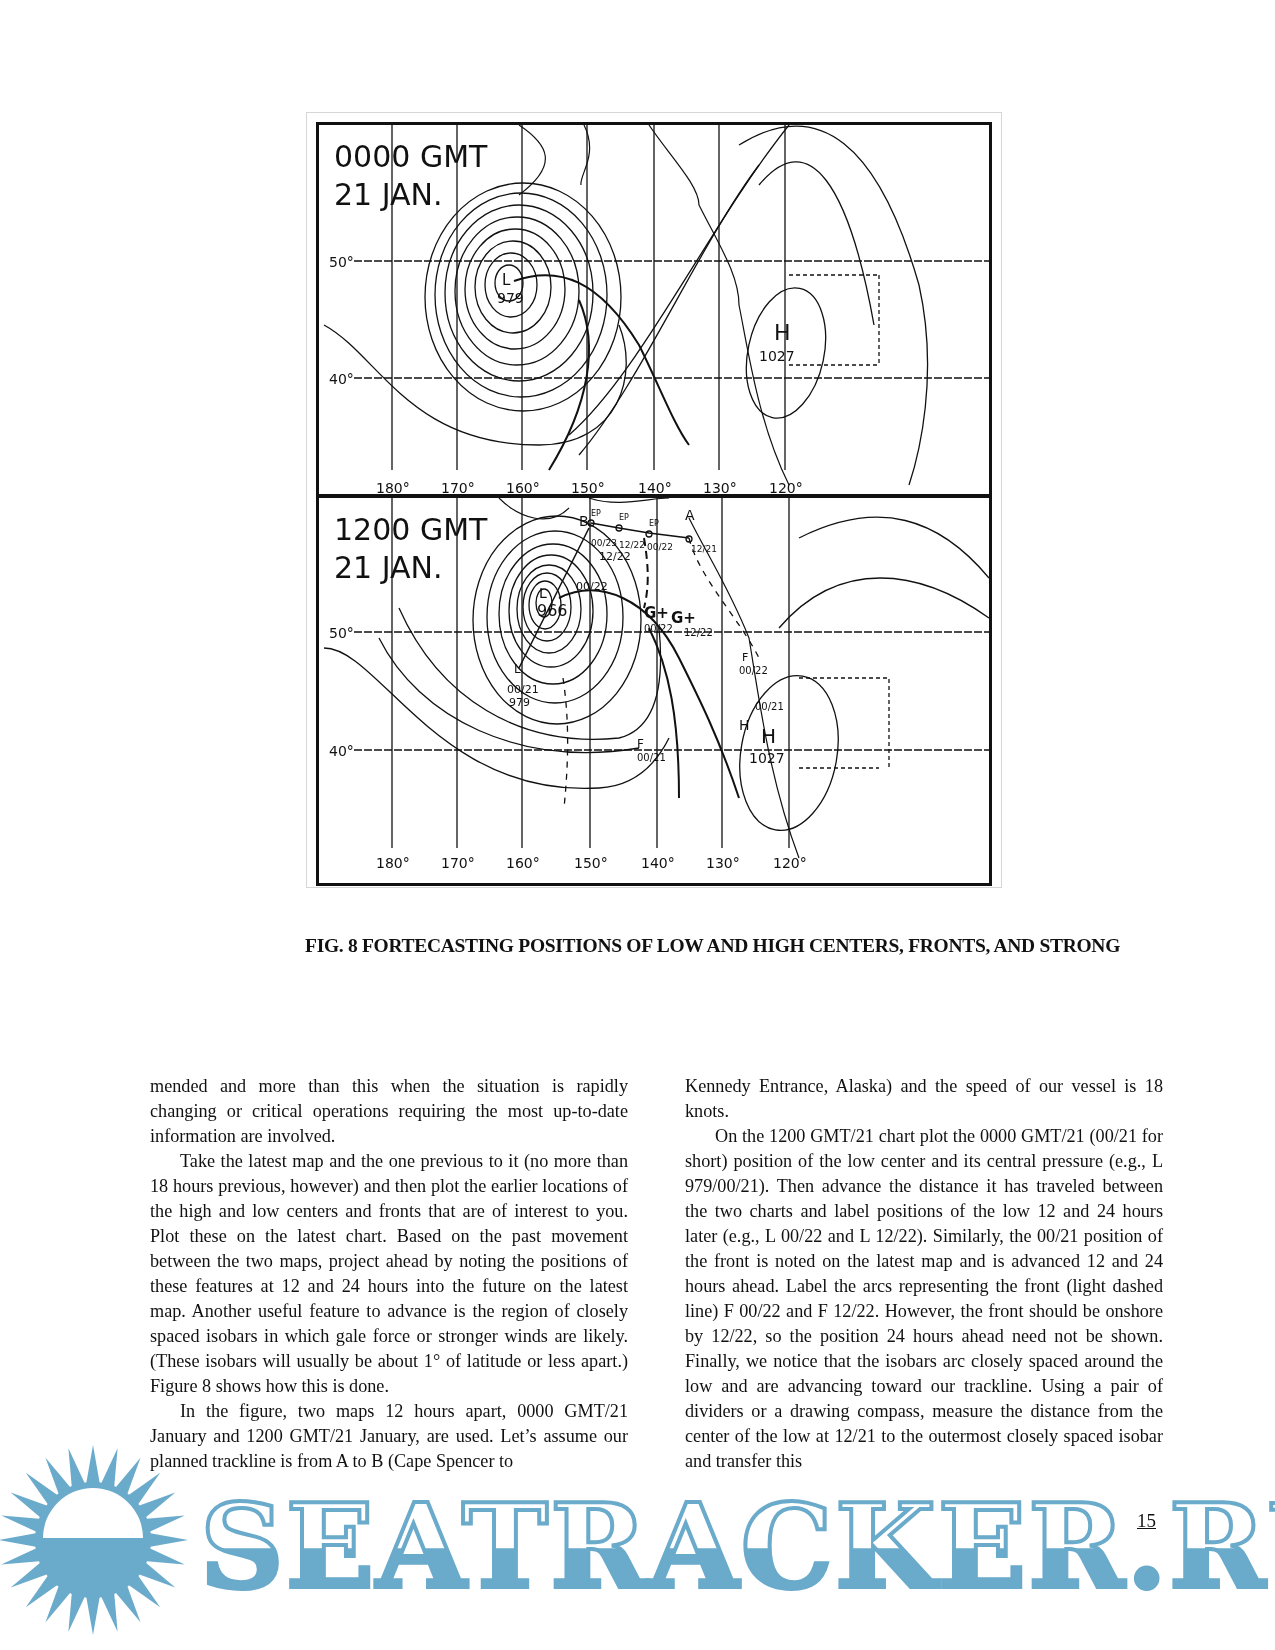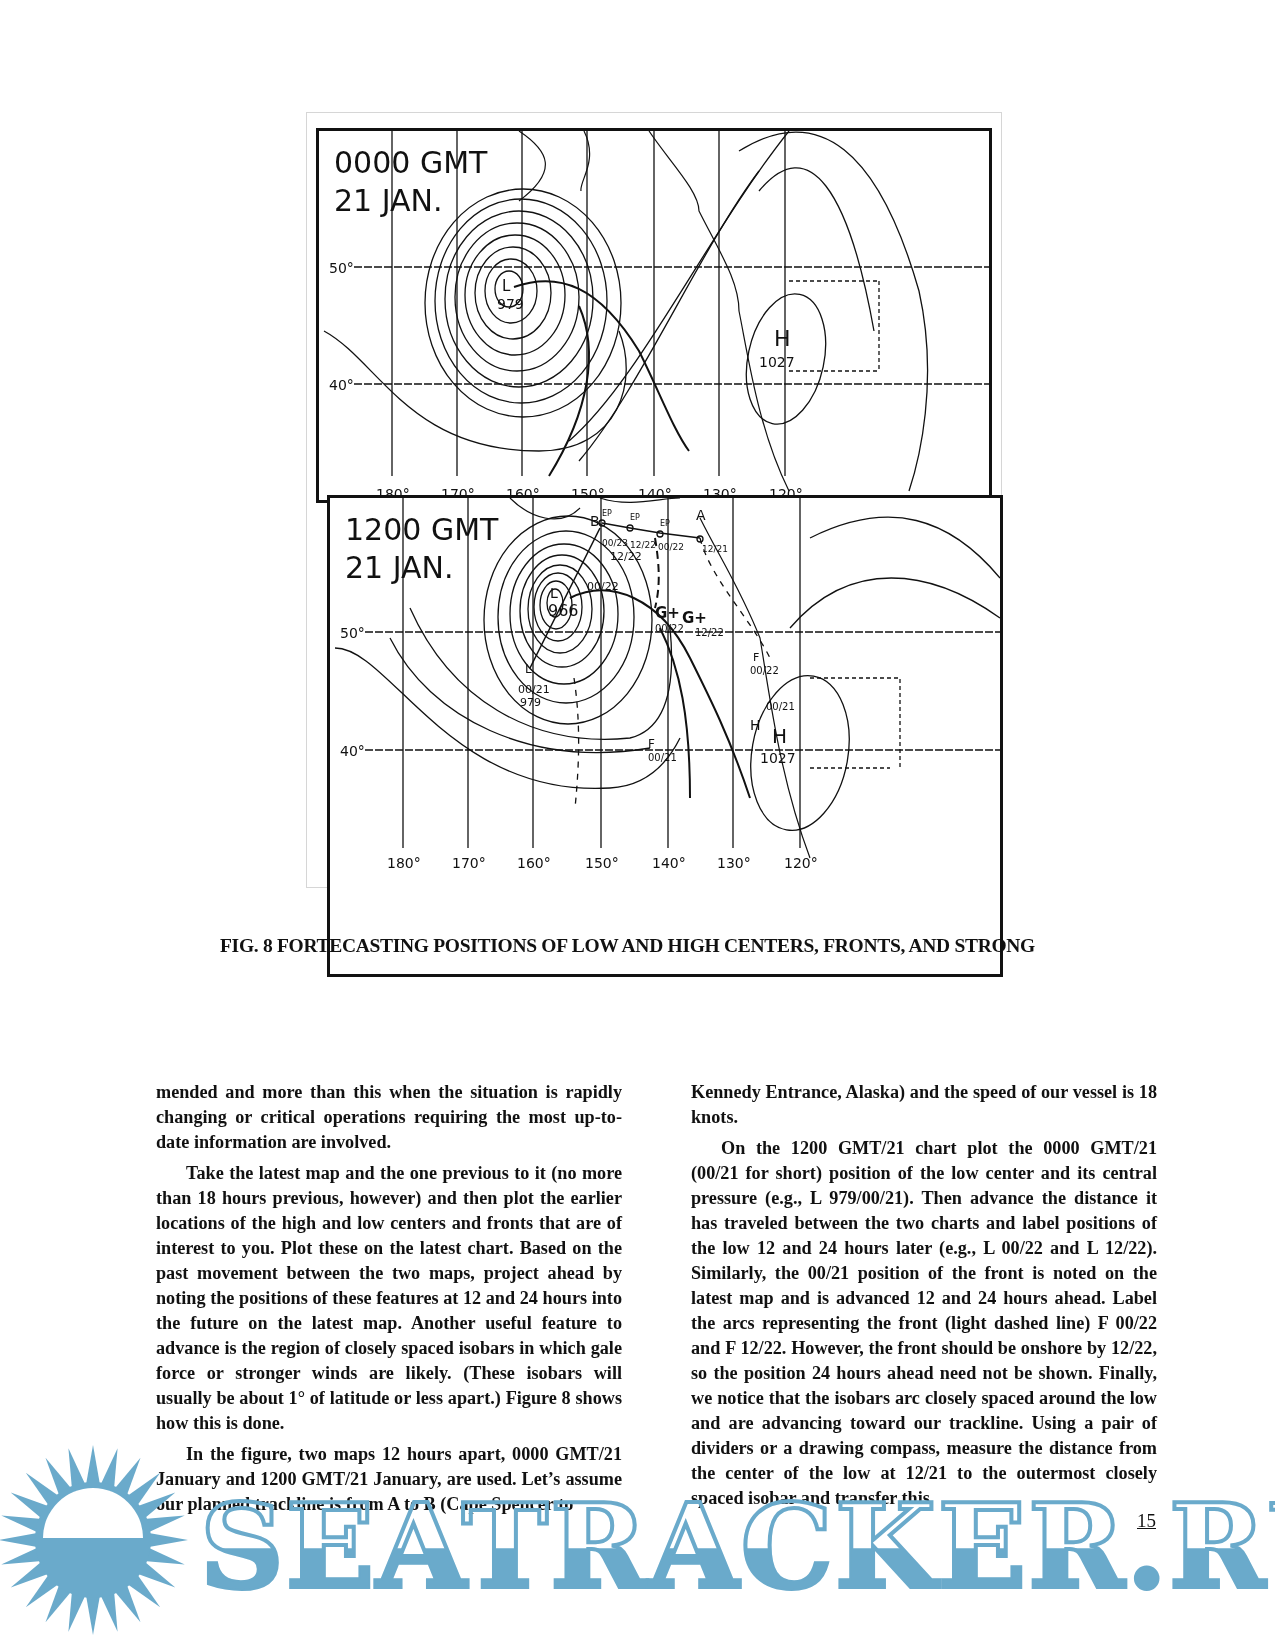--- a/index.html
+++ b/index.html
@@ -1,24 +1,24 @@
 <!DOCTYPE html>
 <html><head>
 <meta charset="utf-8">
 <style>
   html,body{margin:0;padding:0;background:#fff;}
   body{width:1275px;height:1650px;position:relative;overflow:hidden;font-family:"Liberation Serif","DejaVu Serif",serif;color:#111;}
   .figure-frame{position:absolute;left:306px;top:112px;width:694px;height:774px;border:1px solid #d6d6d6;background:#fff;}
   .map{position:absolute;left:316px;width:676px;border:3px solid #111;box-sizing:border-box;background:#fff;overflow:hidden;}
   .map svg{position:absolute;left:0;top:0;}
-  .map-top{top:128px;height:375px;text-align:right;}
-  .map-bot{top:495px;height:482px;margin-left:11px;}
-  .caption{position:absolute;left:220px;top:933px;width:900px;font-family:"Liberation Serif",serif;font-weight:bold;font-size:19.5px;line-height:25px;letter-spacing:-0.3px;}
+  .map-top{top:122px;height:375px;text-align:right;}
+  .map-bot{top:495px;height:391px;}
+  .caption{position:absolute;left:220px;top:933px;width:900px;font-family:"Liberation Serif",serif;font-weight:bold;font-size:19.5px;line-height:25px;letter-spacing:-0.3px;text-align:right;}
   .col{position:absolute;top:1074px;width:478px;font-size:18.2px;line-height:25px;text-align:justify;}
-  .col p{margin:6px;font-weight:bold;}
+  .col p{margin:0;}
   .col p.ind{text-indent:30px;}
   .col-left{left:150px;}
   .col-right{left:685px;}
   .pageno{position:absolute;left:1137px;top:1510px;font-size:19px;text-decoration:underline;}
   .watermark{position:absolute;left:0;top:1440px;width:1275px;height:210px;pointer-events:none;}
   .wm-text{position:absolute;left:200px;top:1488px;font-family:"DejaVu Serif",serif;font-weight:bold;font-size:116px;letter-spacing:2px;color:rgba(255,255,255,0);-webkit-text-stroke:4px #6aaacb;line-height:1;white-space:nowrap;}
   .wm-fill{position:absolute;left:200px;top:1488px;font-family:"DejaVu Serif",serif;font-weight:bold;font-size:116px;letter-spacing:2px;color:#6aaacb;line-height:1;white-space:nowrap;clip-path:inset(52% 0 0 0);}
   .lbl{font-family:"DejaVu Sans",sans-serif;fill:#111;}
 </style>
 </head>

